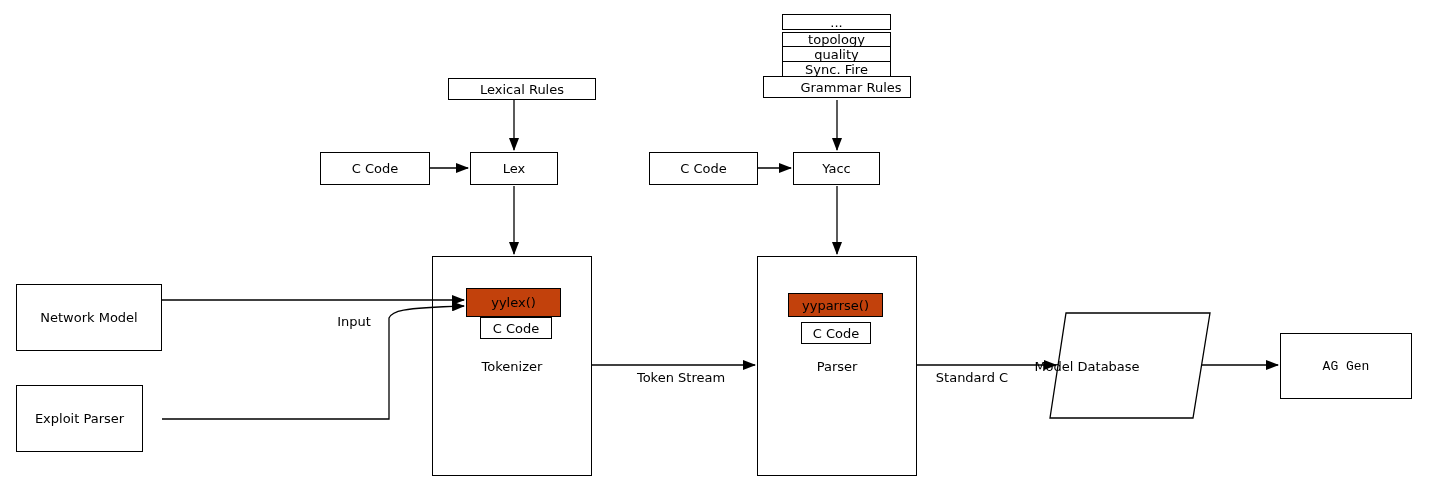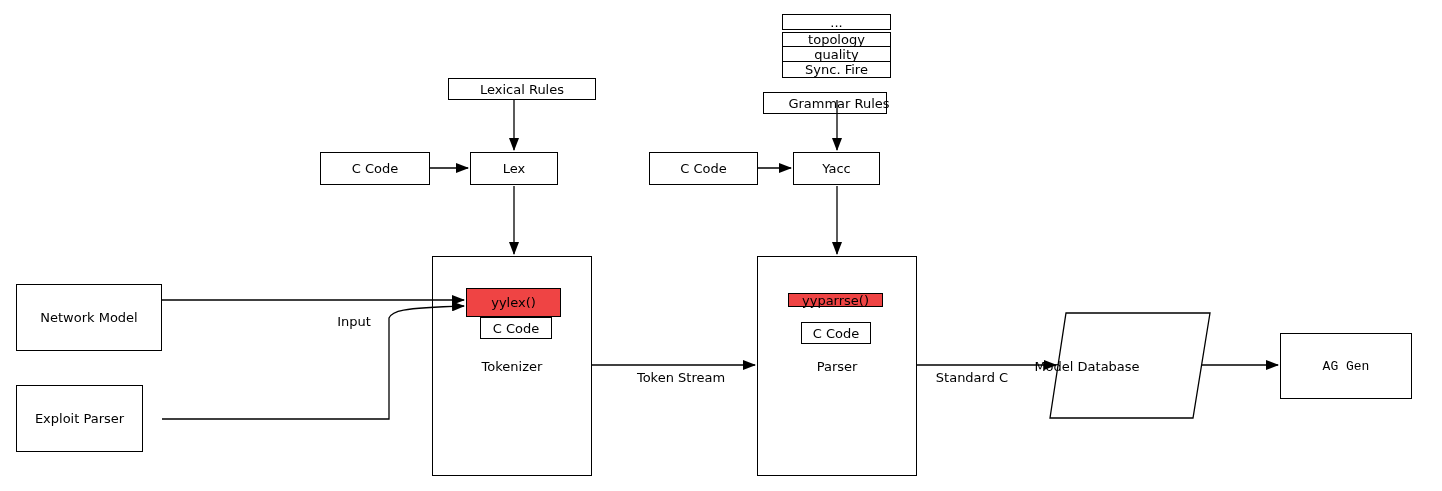--- a/index.html
+++ b/index.html
@@ -38,21 +38,21 @@
     white-space: nowrap;
     text-align: center;
   }
   .bigbox {
     position: absolute;
     box-sizing: border-box;
     border: 1px solid #000000;
     background: #ffffff;
   }
   .fn {
-    background: #ef4444;
+    background: #c2410c;
     z-index: 3;
   }
   .inner-code {
     z-index: 2;
   }
   .lbl {
     position: absolute;
     display: flex;
     align-items: center;
     justify-content: center;
@@ -76,40 +76,40 @@
 <div class="canvas">
 
   <svg class="layer" width="1442" height="491">
     <polygon class="shape" points="1066,313 1210,313 1193,418 1050,418"></polygon>
   </svg>
 
   <div class="box" style="left:782px; top:14px; width:109px; height:16px;">...</div>
   <div class="box" style="left:782px; top:32px; width:109px; height:15px;">topology</div>
   <div class="box" style="left:782px; top:46px; width:109px; height:16px;">quality</div>
   <div class="box" style="left:782px; top:61px; width:109px; height:17px;">Sync. Fire</div>
-  <div class="box" style="left:763px; top:92px; width:124px; height:22px;padding-left:28px;">Grammar Rules</div>
+  <div class="box" style="left:763px; top:76px; width:148px; height:22px;padding-left:28px;">Grammar Rules</div>
 
   <div class="box" style="left:440px; top:78px; width:148px; height:22px;margin-left:8px;">Lexical Rules</div>
   <div class="box" style="left:320px; top:152px; width:110px; height:33px;">C Code</div>
   <div class="box" style="left:470px; top:152px; width:88px; height:33px;">Lex</div>
 
   <div class="box" style="left:649px; top:152px; width:109px; height:33px;">C Code</div>
   <div class="box" style="left:16px; top:284px; width:146px; height:67px;">Network Model</div>
 
   <div class="box" style="left:793px; top:152px; width:87px; height:33px;">Yacc</div>
   <div class="box" style="left:16px; top:385px; width:127px; height:67px;">Exploit Parser</div>
 
   <div class="bigbox" style="left:432px; top:256px; width:160px; height:220px;"></div>
   <div class="box inner-code" style="left:480px; top:317px; width:72px; height:22px;">C Code</div>
   <div class="box fn" style="left:466px; top:288px; width:95px; height:29px;">yylex()</div>
   <div class="lbl" style="left:432px; top:358px; width:160px; height:16px;">Tokenizer</div>
 
   <div class="bigbox" style="left:757px; top:256px; width:160px; height:220px;"></div>
   <div class="box inner-code" style="left:801px; top:322px; width:70px; height:22px;">C Code</div>
-  <div class="box fn" style="left:788px; top:293px; width:95px; height:14px;">yyparrse()</div>
+  <div class="box fn" style="left:788px; top:293px; width:95px; height:24px;">yyparrse()</div>
   <div class="lbl" style="left:757px; top:358px; width:160px; height:16px;">Parser</div>
 
   <div class="lbl" style="left:1012px; top:356px; width:150px; height:20px;">Model Database</div>
 
   <div class="box" style="left:1280px; top:333px; width:132px; height:66px;font-family:Liberation Mono, monospace;">AG Gen</div>
 
   <div class="lbl" style="left:322px; top:313px; width:64px; height:16px;">Input</div>
   <div class="lbl" style="left:611px; top:369px; width:140px; height:16px;">Token Stream</div>
   <div class="lbl" style="left:912px; top:369px; width:120px; height:16px;">Standard C</div>
 

